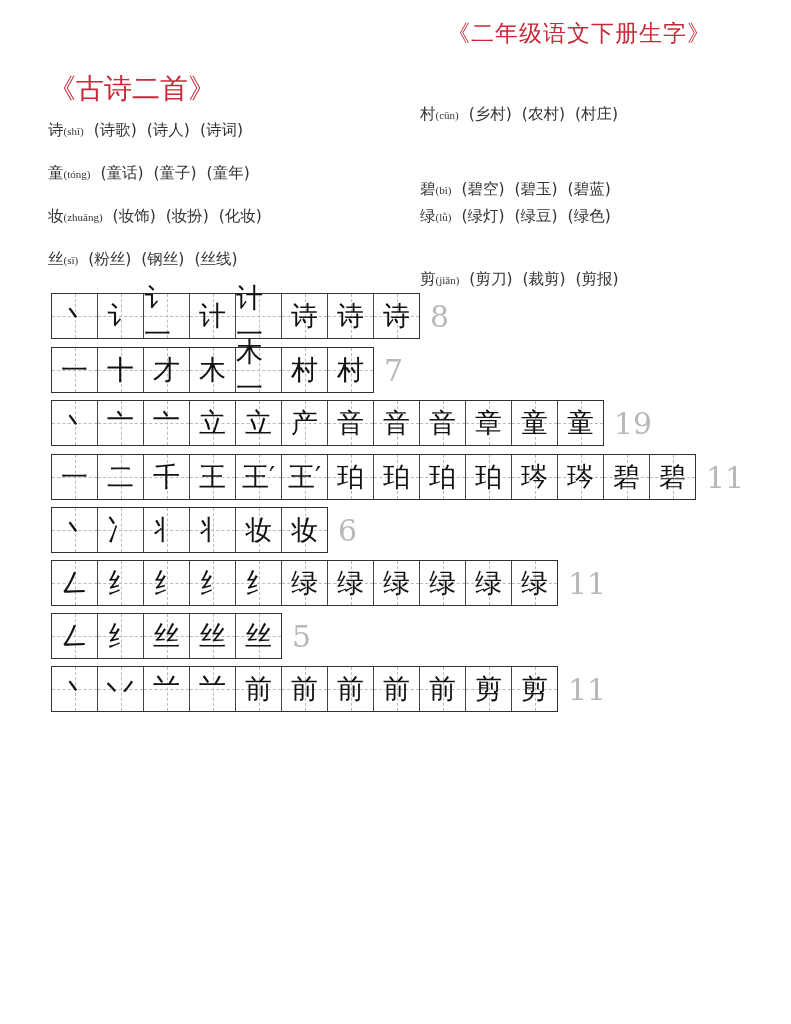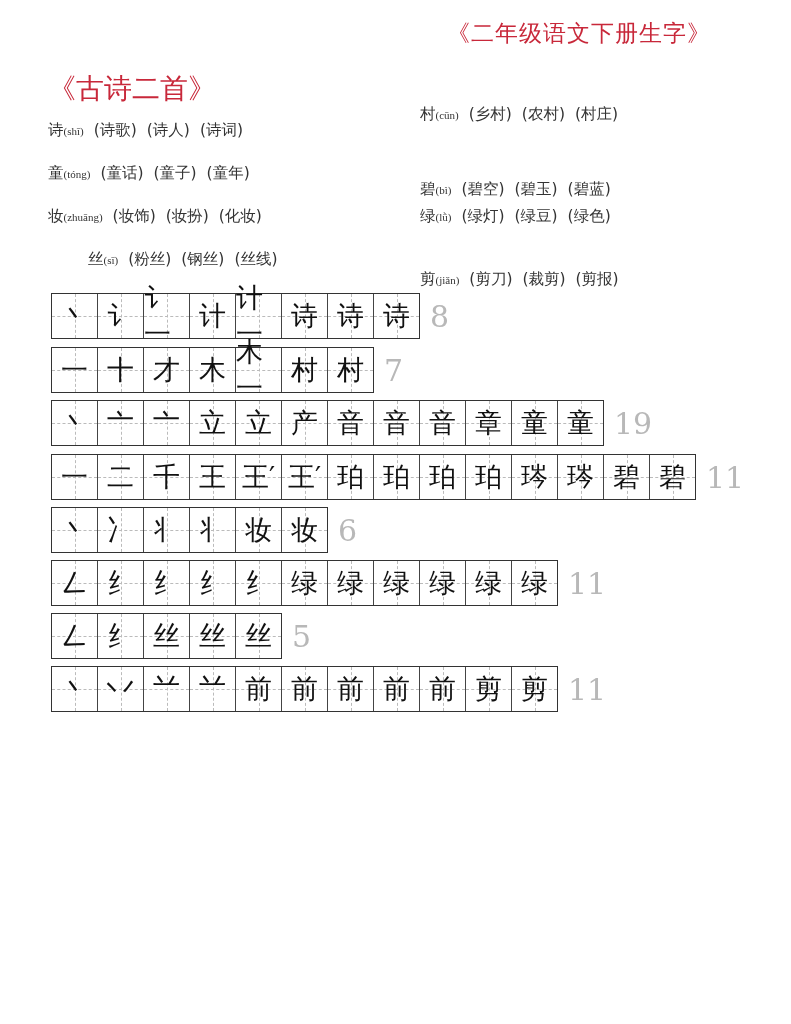--- a/index.html
+++ b/index.html
@@ -38,21 +38,21 @@
 
 <div class="vocab" style="left:48px; top:120px;">
   <span class="ch">诗</span><span class="py">(shī)</span><span class="w">(诗歌)</span><span class="w">(诗人)</span><span class="w">(诗词)</span>
 </div>
 <div class="vocab" style="left:48px; top:163px;">
   <span class="ch">童</span><span class="py">(tóng)</span><span class="w">(童话)</span><span class="w">(童子)</span><span class="w">(童年)</span>
 </div>
 <div class="vocab" style="left:48px; top:206px;">
   <span class="ch">妆</span><span class="py">(zhuāng)</span><span class="w">(妆饰)</span><span class="w">(妆扮)</span><span class="w">(化妆)</span>
 </div>
-<div class="vocab" style="left:48px; top:249px;margin-left:40px;">
+<div class="vocab" style="left:48px; top:249px;">
   <span class="ch">丝</span><span class="py">(sī)</span><span class="w">(粉丝)</span><span class="w">(钢丝)</span><span class="w">(丝线)</span>
 </div>
 
 <div class="vocab" style="left:420px; top:104px;">
   <span class="ch">村</span><span class="py">(cūn)</span><span class="w">(乡村)</span><span class="w">(农村)</span><span class="w">(村庄)</span>
 </div>
 <div class="vocab" style="left:420px; top:163px;margin-top:16px;">
   <span class="ch">碧</span><span class="py">(bì)</span><span class="w">(碧空)</span><span class="w">(碧玉)</span><span class="w">(碧蓝)</span>
 </div>
 <div class="vocab" style="left:420px; top:206px;">

